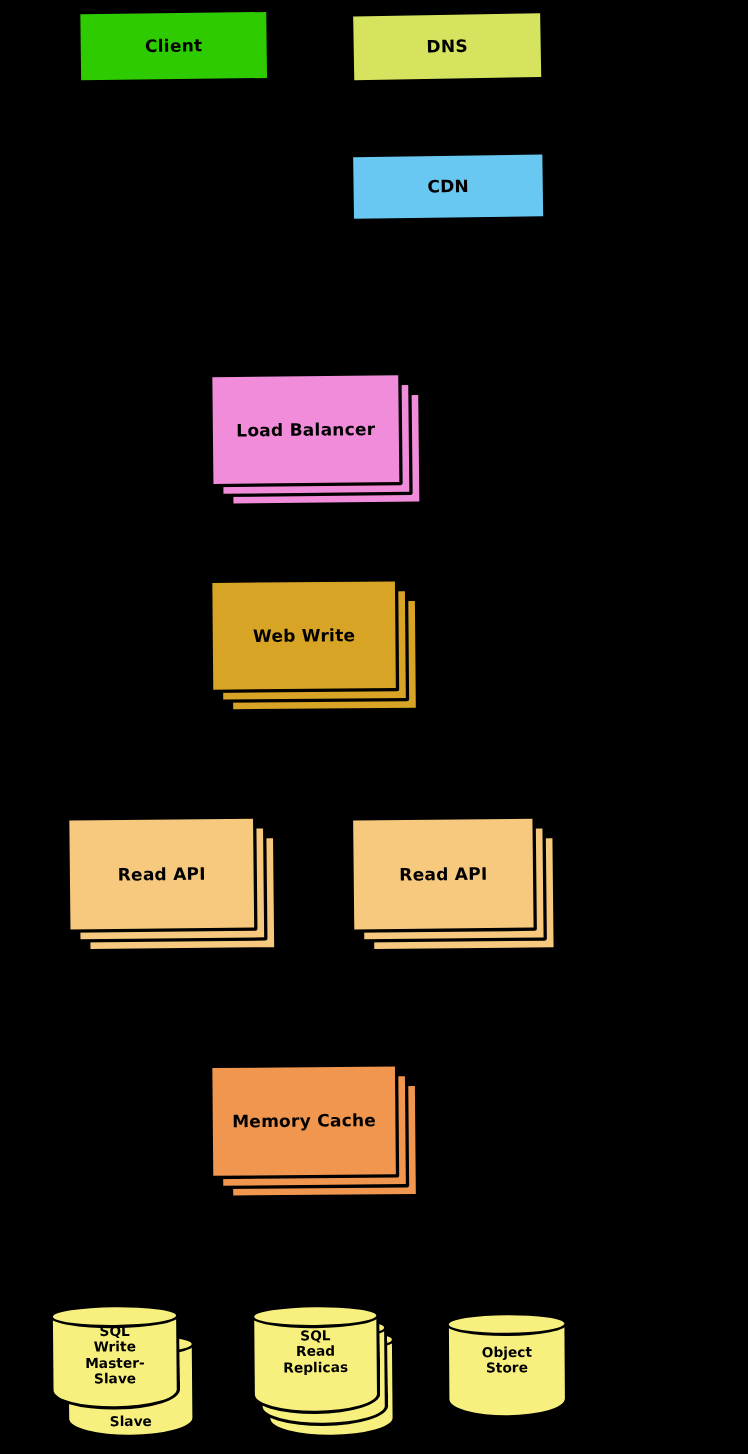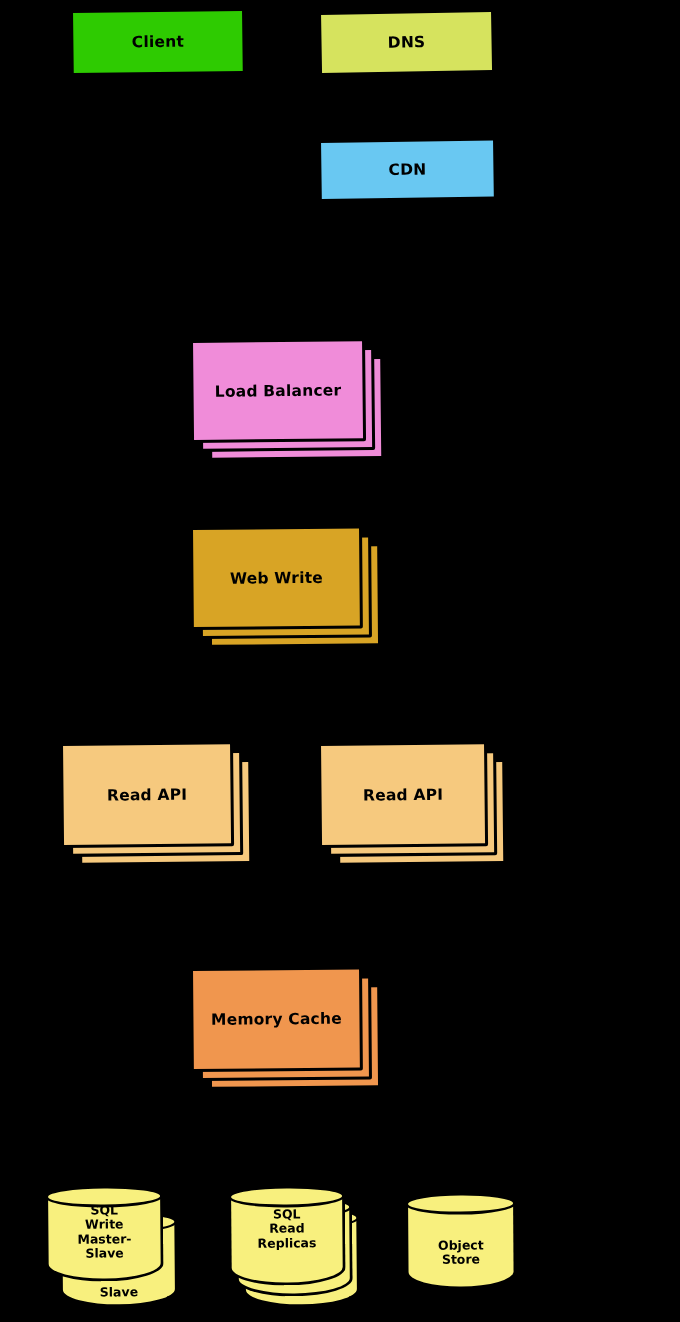--- a/index.html
+++ b/index.html
@@ -96,21 +96,21 @@
   #sql-write .frontc { left: 0; top: 0; }
 
   #sql-read    { --cw: 117px; --ch: 100px; left: 228px; top: 1186px; transform: rotate(-0.5deg); }
   #sql-read .b2      { left: 14px; top: 22px; }
   #sql-read .b1      { left: 7px;  top: 11px; }
   #sql-read .frontc  { left: 0; top: 0; }
   #sql-read .cyl-label { top: 22px; }
 
   #object-store { --cw: 111px; --ch: 97px; left: 405px; top: 1193px; transform: rotate(-0.4deg); }
   #object-store .frontc { left: 0; top: 0; }
-  #object-store .cyl-label { top: 46px; }
+  #object-store .cyl-label { top: 30px; }
 </style>
 </head>
 <body style="background-color: rgb(0, 0, 0);">
 
 <div class="canvas">
 
   <div class="node" id="client">
     <div class="layer front" style="background-color: rgb(46, 203, 1);">
       <span class="label">Client</span>
     </div>

